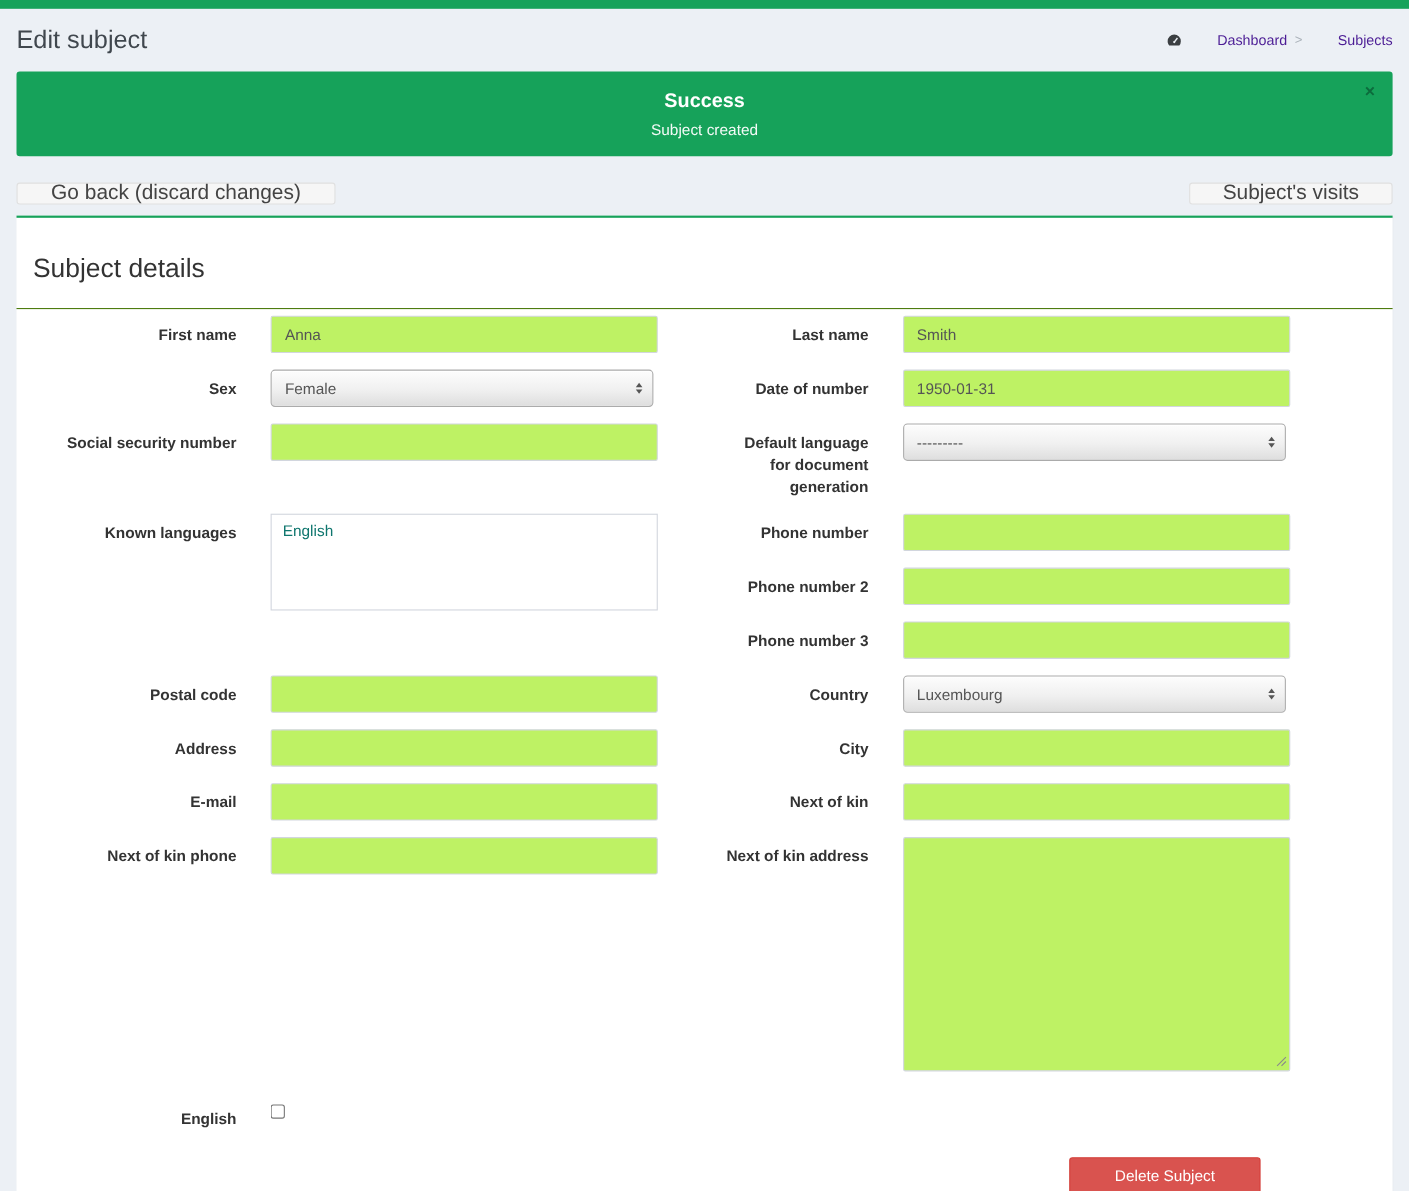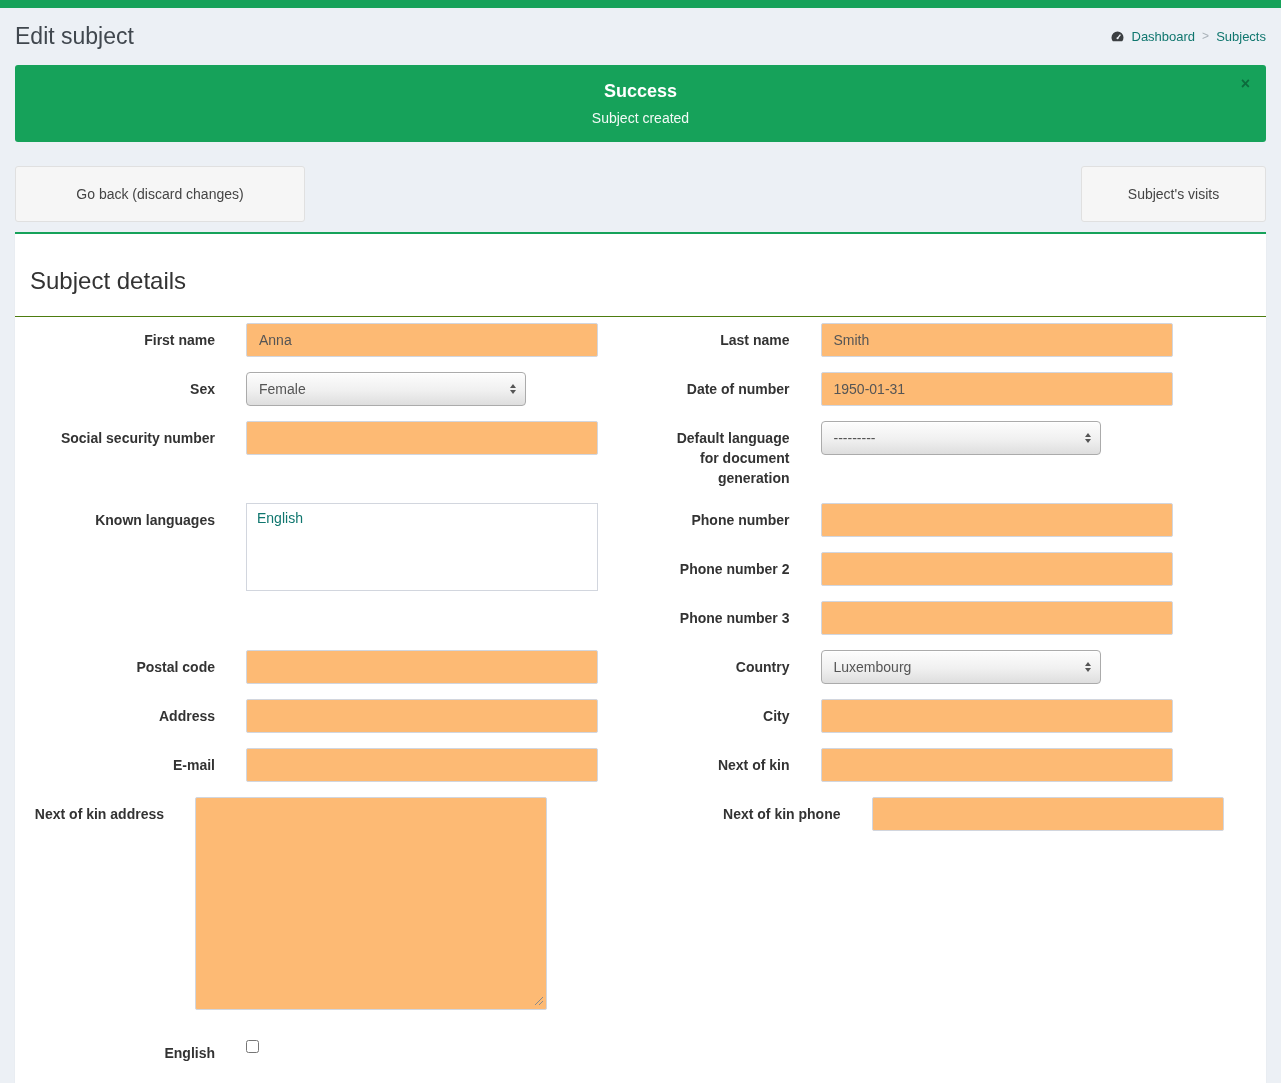--- a/index.html
+++ b/index.html
@@ -10,35 +10,35 @@
     font-family:"Liberation Sans", sans-serif;
     font-size:14px; color:#333;
   }
   
   .topbar { height:8px; background:#16a25a; }
 
   
   .content-header { display:flex; justify-content:space-between; align-items:center; padding:13px 15px 14px 15px; }
   .page-title { font-size:23px; font-weight:500; color:#40474e; line-height:30px; }
   .breadcrumb { display:flex; align-items:center; font-size:13px; color:#444; gap:7px; }
-  .breadcrumb a { color:#0f766e; text-decoration:none; cursor:pointer; }
+  .breadcrumb a { color:#4c1d95; text-decoration:none; cursor:pointer;margin-left:25px; }
   .breadcrumb .sep { color:#a9b1b8; font-size:12px; }
   .breadcrumb svg { display:block; }
 
   
   .alert { position:relative; margin:0 15px 24px 15px; background:#16a25a; border-radius:3px; color:#fff; padding:15px 20px 16px 20px;text-align:center; }
   .alert-title { font-size:18px; font-weight:bold; line-height:22px; margin-bottom:8px; }
   .alert-msg { font-size:14px; line-height:16px; color:rgba(255,255,255,.95); }
   .alert-close { position:absolute; top:12px; right:16px; font-size:16px; font-weight:bold; color:#0c6b3c; cursor:pointer; line-height:14px; }
 
   
   .toolbar { display:flex; justify-content:space-between; margin:0 15px 10px 15px; }
   .btn-default {
     display:inline-block; text-align:center; background:#f6f6f6; border:1px solid #e0e0e0;
-    border-radius:3px; color:#444; font-size:14px; line-height:18px; padding:18px 12px; cursor:pointer;
+    border-radius:3px; color:#444; font-size:19px; line-height:18px; padding:0 12px; cursor:pointer;
     font-family:"Liberation Sans", sans-serif;
   }
   .btn-goback { width:290px; }
   .btn-visits { width:185px; }
 
   
   .panel { margin:0 15px; background:#fff; border-top:2px solid #16a25a; box-shadow:0 1px 1px rgba(0,0,0,.08); min-height:880px; }
   .panel-heading { padding:32px 15px 20px 15px; border-bottom:1px solid #4d7c0f; }
   .panel-title { font-size:24px; font-weight:400; color:#333; line-height:30px; }
   .panel-body { padding:6px 0 0 0; }
@@ -46,30 +46,30 @@
   .row { display:flex; }
   .col { width:50%; }
 
   .form-group { display:grid; column-gap:31px; margin-bottom:15px; padding-left:15px; }
   .col-left  .form-group { grid-template-columns:185px 352px; }
   .col-right .form-group { grid-template-columns:134px 352px; }
 
   .control-label { text-align:right; font-weight:bold; font-size:14px; color:#333; padding-top:7px; line-height:20px; }
 
   .form-control {
-    width:352px; height:34px; border:1px solid #d2d6de; border-radius:2px; background:#fdba74;
+    width:352px; height:34px; border:1px solid #d2d6de; border-radius:2px; background:#bef264;
     padding:6px 12px; font-size:14px; color:#555; font-family:"Liberation Sans", sans-serif; outline:none;
   }
   textarea.form-control { height:213px; resize:none; padding-top:6px; }
   .ta-wrap { position:relative; width:352px; }
   .resize-grip { position:absolute; right:3px; bottom:4px; pointer-events:none; }
 
   
   .select {
-    position:relative; width:280px; height:34px; border:1px solid #ababab; border-radius:4px;
+    position:relative; width:348px; height:34px; border:1px solid #ababab; border-radius:4px;
     background:linear-gradient(180deg,#fdfdfd 0%,#f0f0f0 55%,#dedede 100%);
     display:flex; align-items:center; padding:6px 26px 6px 12px; color:#555; cursor:pointer;
     box-shadow:inset 0 1px 0 #fff;
   }
   .select-arrows { position:absolute; right:9px; top:50%; transform:translateY(-50%); display:flex; flex-direction:column; align-items:center; }
   .arr-up { width:0; height:0; border-left:3.5px solid transparent; border-right:3.5px solid transparent; border-bottom:4.5px solid #555; }
   .arr-down { width:0; height:0; border-left:3.5px solid transparent; border-right:3.5px solid transparent; border-top:4.5px solid #555; margin-top:2px; }
 
   
   .listbox { width:352px; height:88px; border:1px solid #d2d6de; background:#fff; padding:3px 0; overflow:auto; }
@@ -259,39 +259,39 @@
       </div>
       <div class="col col-right">
         <div class="form-group">
           <label class="control-label">Next of kin</label>
           <div><input class="form-control" value="" style=""></div>
         </div>
       </div>
     </div>
 
     <div class="row">
+      <div class="col col-left">
+        <div class="form-group">
+          <label class="control-label">Next of kin phone</label>
+          <div><input class="form-control" value="" style=""></div>
+        </div>
+      </div>
       <div class="col col-right">
         <div class="form-group">
           <label class="control-label">Next of kin address</label>
           <div class="ta-wrap">
             <textarea class="form-control" style=""></textarea>
             <span class="resize-grip">
               <svg width="10" height="10">
                   <path d="M9 1 L1 9 M9 5 L5 9" stroke="#8a8a8a" stroke-width="1" fill="none"></path>
                 </svg>
             </span>
           </div>
         </div>
       </div>
-      <div class="col col-left">
-        <div class="form-group">
-          <label class="control-label">Next of kin phone</label>
-          <div><input class="form-control" value="" style=""></div>
-        </div>
-      </div>
     </div>
 
     <div class="row" style="margin-top:8px;">
       <div class="col col-left">
         <div class="form-group">
           <label class="control-label">English</label>
           <div class="checkbox-cell"><input type="checkbox" style=""></div>
         </div>
       </div>
       <div class="col col-right"></div>

